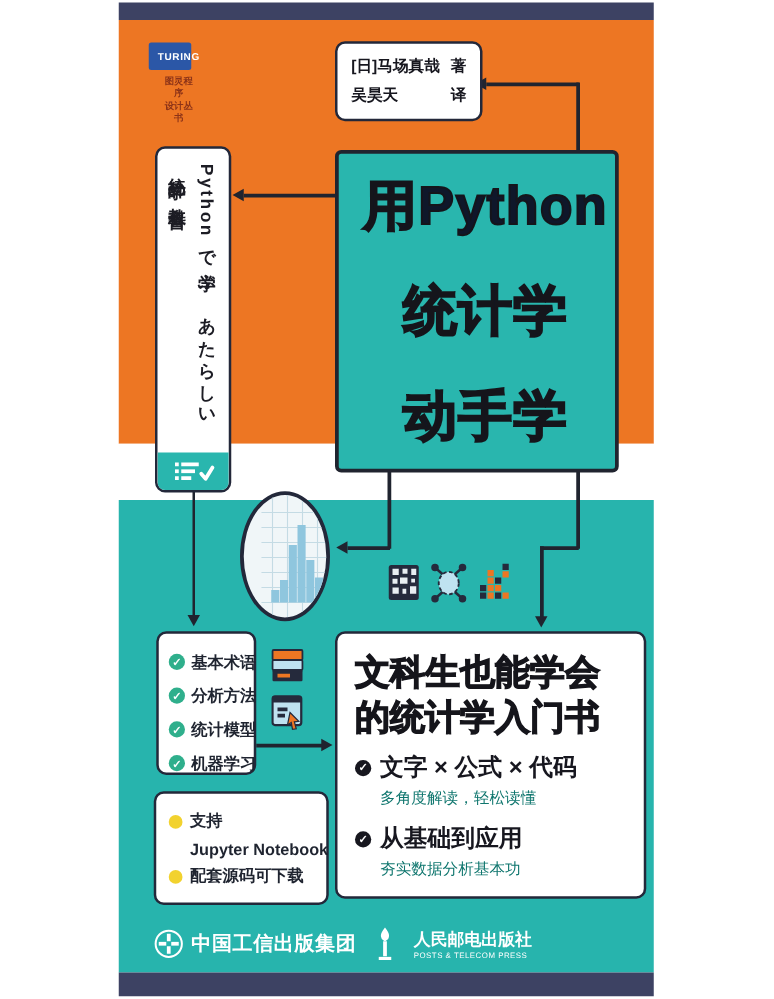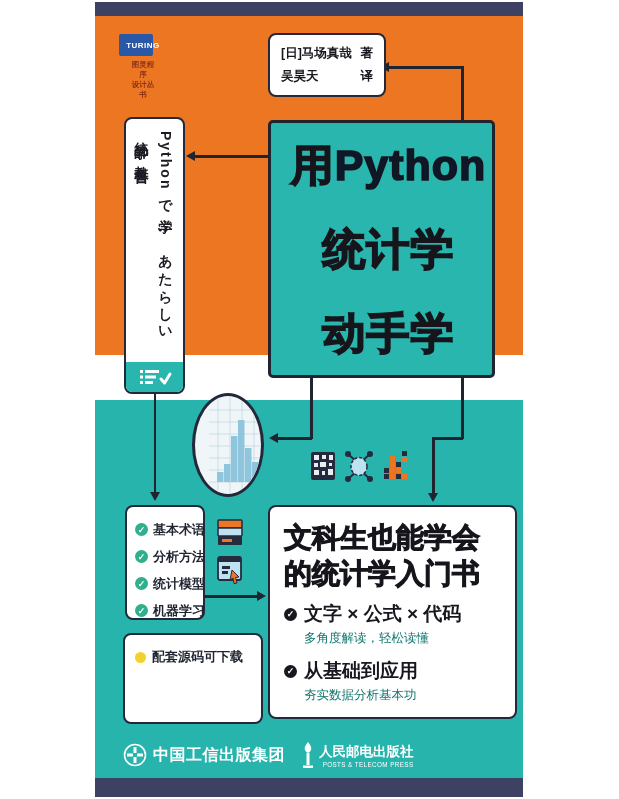--- a/index.html
+++ b/index.html
@@ -82,21 +82,21 @@
   
   .support-box { left:28px; top:631px; width:140px; height:91px; padding:11px 0 0 10px; }
   .sup-row { display:flex; align-items:center; gap:6px; height:22px; }
   .dot-yellow { width:11px; height:11px; border-radius:50%; background:#F2D22E; flex:0 0 11px; }
   .sup-label { font-size:13px; font-weight:bold; color:#1F2430; white-space:nowrap; }
   .sup-indent { margin-left:17px; height:22px; display:flex; align-items:center; }
 
   
   .pub { position:absolute; left:28px; top:736px; height:34px; display:flex; align-items:center; gap:6px; color:#fff; z-index:4; }
   .pub-group { font-size:16px; font-weight:bold; letter-spacing:0.5px; white-space:nowrap; }
-  .press-block { margin-left:10px; display:flex; align-items:center; gap:4px;text-align:right; }
+  .press-block { margin-left:10px; display:flex; align-items:center; gap:16px; }
   .press-cn { font-size:13.5px; font-weight:bold; font-family:"Liberation Serif", serif; white-space:nowrap; }
   .press-en { font-size:6.3px; letter-spacing:0.4px; white-space:nowrap; }
 </style>
 </head>
 <body>
 
 <div class="cover">
 
   <div class="abs sec-navy-top"></div>
   <div class="abs sec-orange"></div>
@@ -302,20 +302,27 @@
           </span>
         <span class="pb-title">从基础到应用</span>
       </div>
       <div class="pb-desc">夯实数据分析基本功</div>
     </div>
   </div>
 
   <div class="wbox support-box">
     <div class="sup-row">
       <span class="dot-yellow"></span>
+      <span class="sup-label">支持</span>
+    </div>
+    <div class="sup-indent">
+      <span class="sup-label">Jupyter Notebook</span>
+    </div>
+    <div class="sup-row">
+      <span class="dot-yellow"></span>
       <span class="sup-label">配套源码可下载</span>
     </div>
   </div>
 
   <div class="pub">
     <svg width="24" height="24" viewBox="0 0 24 24">
       <circle cx="12" cy="12" r="10.5" fill="none" stroke="#fff" stroke-width="1.6"></circle>
       <g fill="#fff">
         <rect x="10.5" y="4" width="3" height="6"></rect>
         <rect x="10.5" y="14" width="3" height="6"></rect>

